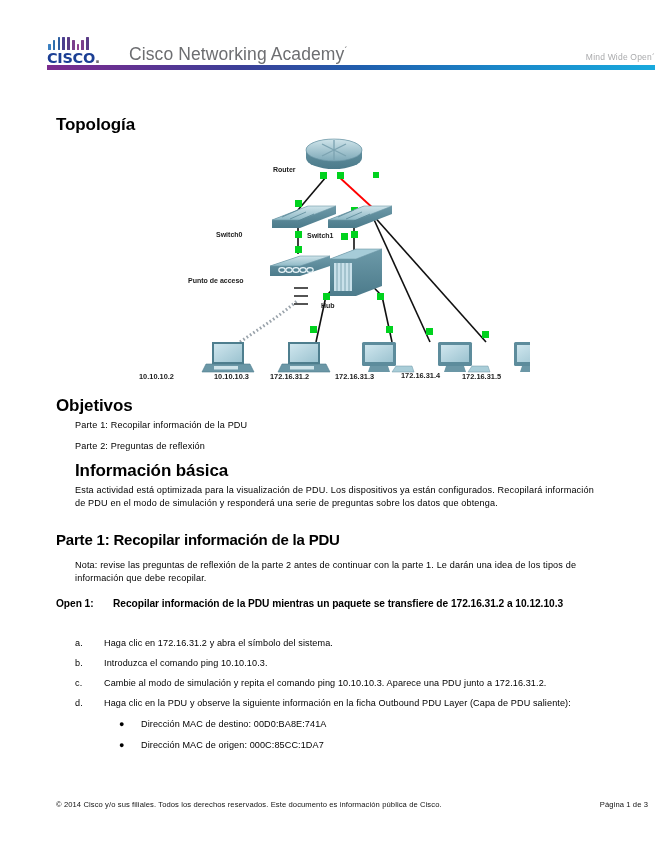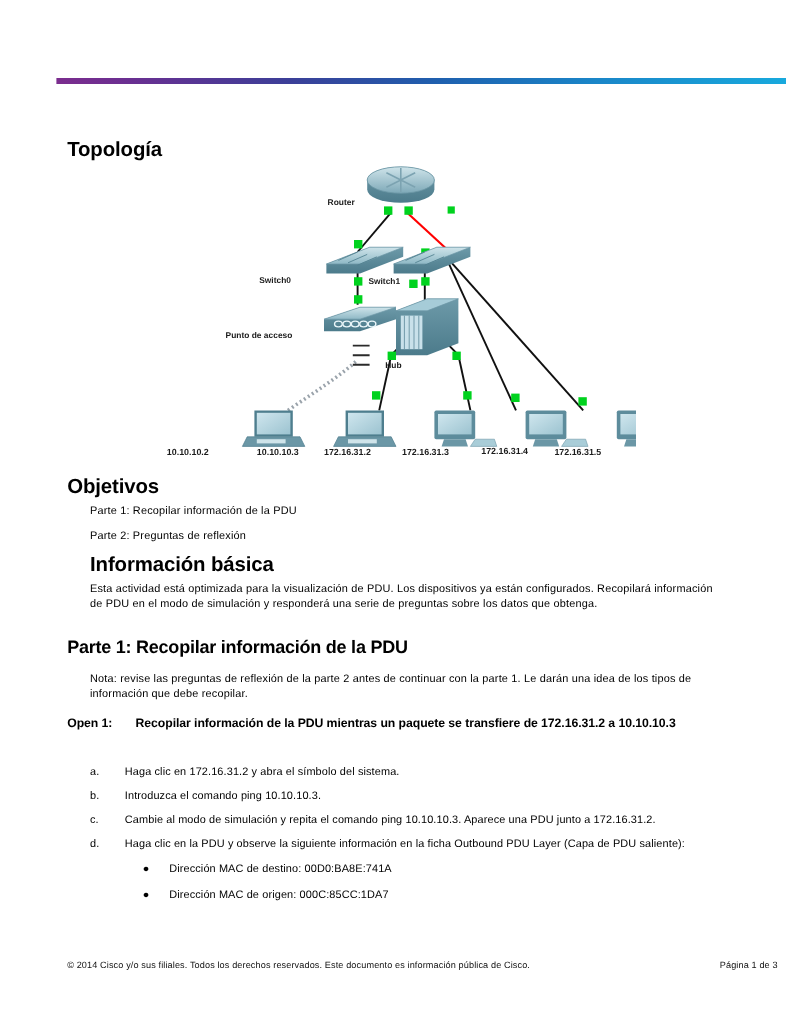--- a/index.html
+++ b/index.html
@@ -108,20 +108,38 @@
     position:absolute;font-size:7.4px;font-weight:bold;color:#1b1b1b;
     white-space:nowrap;letter-spacing:0px;
   }
   .dlabel.sm{font-size:7px;font-weight:bold;}
 </style>
 </head>
 <body>
 
 <div class="page">
 
+  <div class="header">
+    <div class="cisco-logo">
+      <div class="bridge">
+        <i></i>
+          <i></i>
+          <i></i>
+          <i></i>
+          <i></i>
+          <i></i>
+          <i></i>
+          <i></i>
+          <i></i>
+      </div>
+      <div class="cisco-word"><span>CISCO</span><span class="dot">.</span></div>
+    </div>
+    <div class="academy-text"><span>Cisco Networking Academy</span><sup>´</sup></div>
+    <div class="tagline">Mind Wide Open´</div>
+  </div>
   <div class="rule"></div>
 
 
   <h2 class="sec" style="left:56px;top:115px;">Topología</h2>
 
   <div class="topo">
     <svg width="400" height="248" viewBox="0 0 400 248">
       <defs>
         <linearGradient id="devTop" x1="0" y1="0" x2="0" y2="1">
           <stop offset="0" stop-color="#cfe4ea"></stop>
@@ -292,21 +310,21 @@
   <div class="body ind" style="top:440px;width:520px;">Parte 2: Preguntas de reflexión</div>
 
   <h2 class="sec" style="left:56px;top:461px;padding-left:19px;">Información básica</h2>
   <div class="body ind" style="top:484px;width:524px;text-align:left;">Esta actividad está optimizada para la visualización de PDU. Los dispositivos ya están configurados. Recopilará información de PDU en el modo de simulación y responderá una serie de preguntas sobre los datos que obtenga.</div>
 
   <h2 class="part" style="left:56px;top:531px;">Parte 1: Recopilar información de la PDU</h2>
   <div class="body ind" style="top:559px;width:528px;">Nota: revise las preguntas de reflexión de la parte 2 antes de continuar con la parte 1. Le darán una idea de los tipos de información que debe recopilar.</div>
 
   <div class="step-head" style="left:56px;top:597px;width:545px;">
     <span class="num">Open 1:</span>
-    <span class="txt">Recopilar información de la PDU mientras un paquete se transfiere de 172.16.31.2 a 10.10.10.3</span>
+    <span class="txt">Recopilar información de la PDU mientras un paquete se transfiere de 172.16.31.2 a 10.12.10.3</span>
   </div>
 
   <div class="alist" style="top:637px;">
     <div class="aitem">
       <span class="mk">a.</span>
       <span class="tx">Haga clic en 172.16.31.2 y abra el símbolo del sistema.</span>
     </div>
     <div class="aitem">
       <span class="mk">b.</span>
       <span class="tx">Introduzca el comando ping 10.10.10.3.</span>

